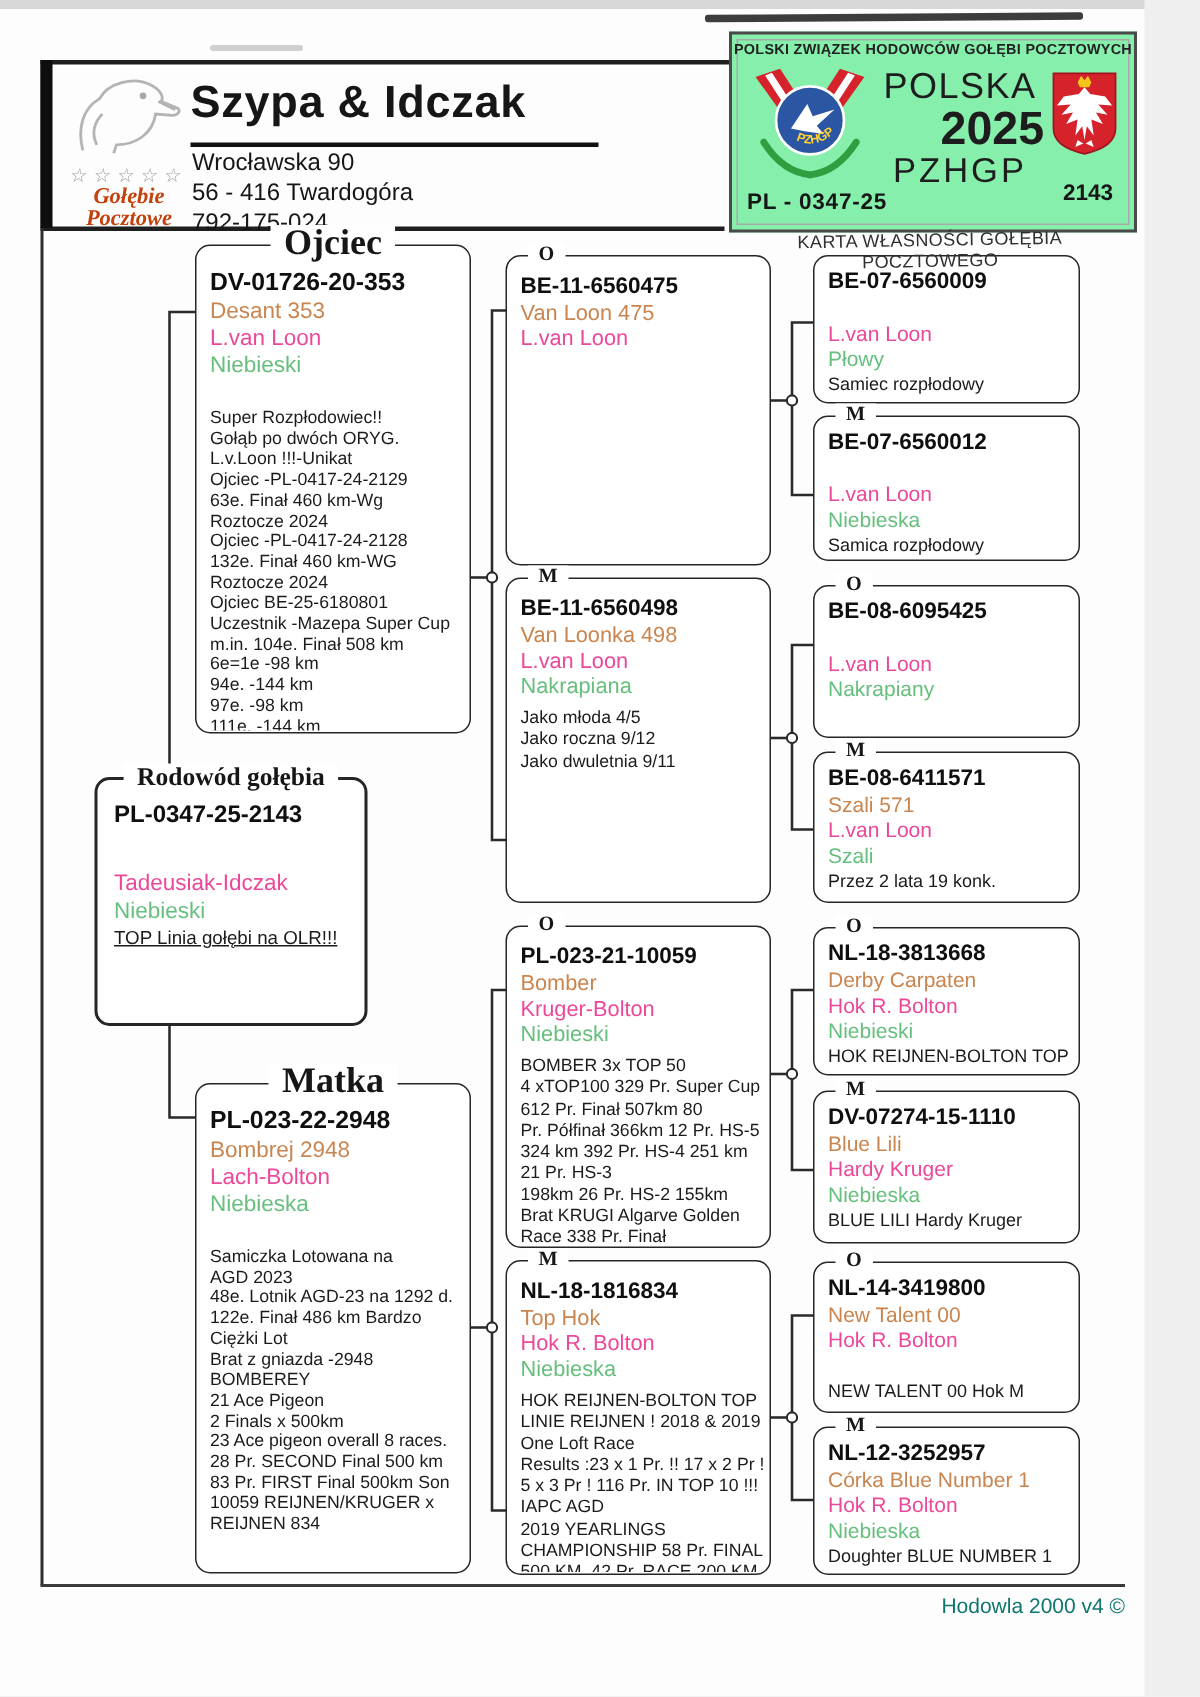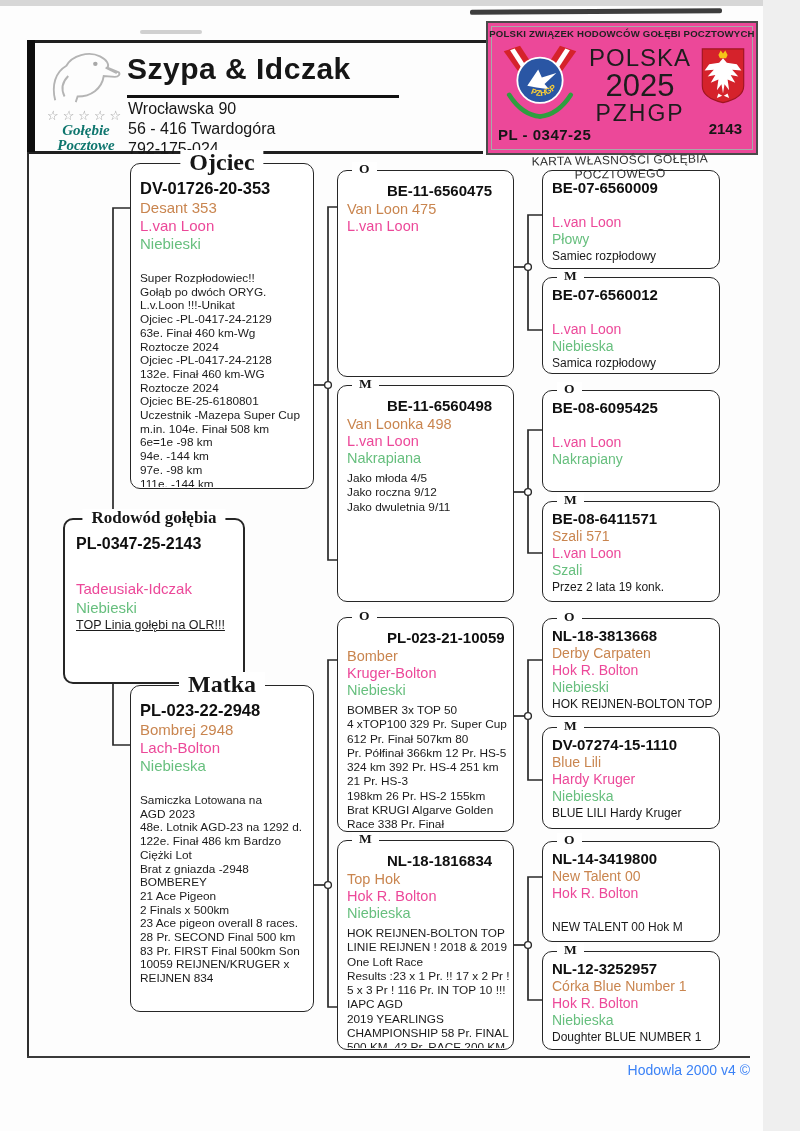--- a/index.html
+++ b/index.html
@@ -13,30 +13,30 @@
   .hline{position:absolute;background:#1f1f1f;}
   .vline{position:absolute;background:#2e2e2e;}
   .connectors{position:absolute;left:0;top:0;z-index:1;}
   
   .breeder-name{position:absolute;left:127px;top:52px;font-size:30px;font-weight:bold;letter-spacing:.5px;}
   .name-underline{position:absolute;left:127px;top:95px;width:272px;height:3px;background:#111;}
   .breeder-address{position:absolute;left:128px;top:99px;font-size:16px;line-height:20px;}
   .logo{position:absolute;left:34px;top:48px;width:104px;text-align:center;color:#a8a8a8;}
   .logo .stars{font-size:13px;letter-spacing:4px;color:#9e9e9e;transform:skewX(-8deg);}
   .logo .club{font-family:"Liberation Serif",serif;font-weight:bold;font-style:italic;
-              font-size:15px;line-height:15px;color:#0f766e;}
-  
-  .stamp{position:absolute;left:486px;top:21px;width:268px;height:130px;background:#ec4899;
+              font-size:15px;line-height:15px;color:#c2410c;}
+  
+  .stamp{position:absolute;left:486px;top:21px;width:268px;height:130px;background:#86efac;
          border:2px solid #4a4a4a;z-index:3;}
   .stamp-inner{position:absolute;inset:3px;border:1px solid #a9a9a9;}
   .stamp .federation{position:absolute;left:0;top:5px;width:100%;text-align:center;
                      font-size:9.6px;font-weight:600;color:#222;letter-spacing:.2px;}
   .stamp .centerblock{position:absolute;left:96px;top:22px;width:112px;text-align:center;color:#1d1d1d;}
   .stamp .country{font-size:24px;line-height:25px;letter-spacing:1px;}
-  .stamp .year{font-size:31px;line-height:31px;font-weight:400;}
+  .stamp .year{font-size:31px;line-height:31px;font-weight:700;text-align:right;}
   .stamp .org{font-size:23px;line-height:25px;letter-spacing:2px;}
   .stamp .ring-series{position:absolute;left:10px;top:103px;font-size:15px;font-weight:bold;letter-spacing:.5px;}
   .stamp .serial{position:absolute;right:14px;top:97px;font-size:15px;font-weight:bold;}
   .badge-svg{position:absolute;left:8px;top:21px;}
   .eagle-svg{position:absolute;left:212px;top:22px;}
   .card-title{position:absolute;left:486px;top:153px;width:268px;text-align:center;font-size:12px;
               letter-spacing:.3px;color:#303030;transform:rotate(-1deg);z-index:3;}
   
   .pbox{position:absolute;background:#fff;border:1.7px solid #262626;border-radius:10px;z-index:2;}
   .subject-box{border-width:2px;}
@@ -51,36 +51,36 @@
   .prow{min-height:18px;}
   .name{color:#c9854f;} .strain{color:#ec4899;} .colr{color:#67bf7e;}
   .desc{color:#1b1b1b;white-space:pre;}
   
   .parent .inner{padding-top:13px;}
   .parent .ring{font-size:16.5px;line-height:21px;}
   .parent .prow{font-size:15px;line-height:18px;min-height:18px;}
   .parent .desc{font-size:11.8px;line-height:13.7px;margin-top:19px;}
   
   .mid .inner{padding-top:9px;}
-  .mid .ring{font-size:15px;line-height:20px;margin-left:40px;}
+  .mid .ring{font-size:15px;line-height:20px;}
   .mid .prow{font-size:14.5px;line-height:17px;min-height:17px;}
   .mid .desc{font-size:11.8px;line-height:14.3px;margin-top:4px;}
   
   .gg .inner{padding-top:6px;}
   .gg .ring{font-size:15px;line-height:19px;}
   .gg .prow{font-size:14px;line-height:17px;min-height:17px;}
   .gg .desc{font-size:12px;line-height:15px;margin-top:1px;}
   
   .subject-box .inner{padding-top:13px;padding-left:10px;}
   .subject-box .ring{font-size:16px;line-height:20px;}
   .subject-box .prow{font-size:15px;line-height:19px;}
   .subject-box .fancier-row{margin-top:25px;}
   .subject-box .desc{font-size:12.5px;line-height:15px;margin-top:1px;text-decoration:underline;}
   
-  .footer-credit{position:absolute;left:480px;top:1062px;width:270px;text-align:right;font-size:14px;color:#3b82f6;}
+  .footer-credit{position:absolute;left:480px;top:1062px;width:270px;text-align:right;font-size:14px;color:#0f766e;}
 </style>
 </head>
 <body>
 
 <div class="page">
 
   <div class="scan-band-top"></div>
   <div class="scan-band-right"></div>
   <div class="scan-streak"></div>
   <div class="scan-smudge"></div>
@@ -203,21 +203,21 @@
   <div class="pbox subject-box" style="left:63px;top:518px;width:178px;height:162px;">
     <span class="boxtitle">Rodowód gołębia</span>
     <div class="inner">
       <div class="ring">PL-0347-25-2143</div>
       <div class="prow strain fancier-row">Tadeusiak-Idczak</div>
       <div class="prow colr">Niebieski</div>
       <div class="desc">TOP Linia gołębi na OLR!!!</div>
     </div>
   </div>
 
-  <div class="pbox parent" style="left:130px;top:685px;width:182px;height:325px;">
+  <div class="pbox parent" style="left:130px;top:722px;width:182px;height:325px;">
     <span class="boxtitle">Matka</span>
     <div class="inner">
       <div class="ring">PL-023-22-2948</div>
       <div class="prow name">Bombrej 2948</div>
       <div class="prow strain">Lach-Bolton</div>
       <div class="prow colr">Niebieska</div>
       <div class="desc">Samiczka Lotowana na
 AGD 2023
 48e. Lotnik AGD-23 na 1292 d.
 122e. Finał 486 km Bardzo

